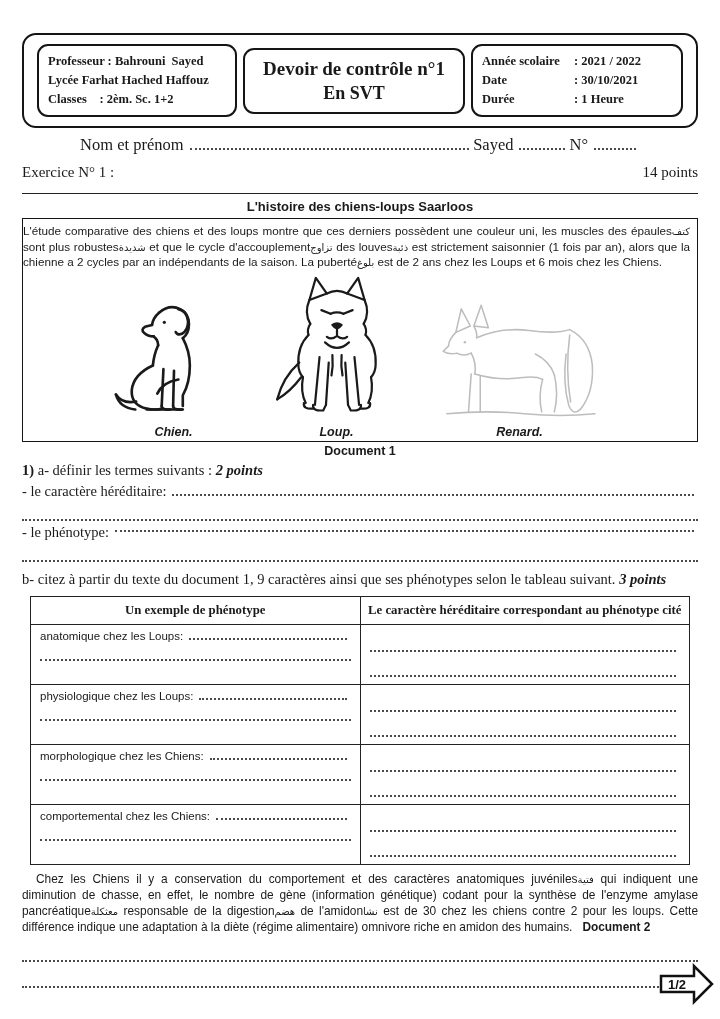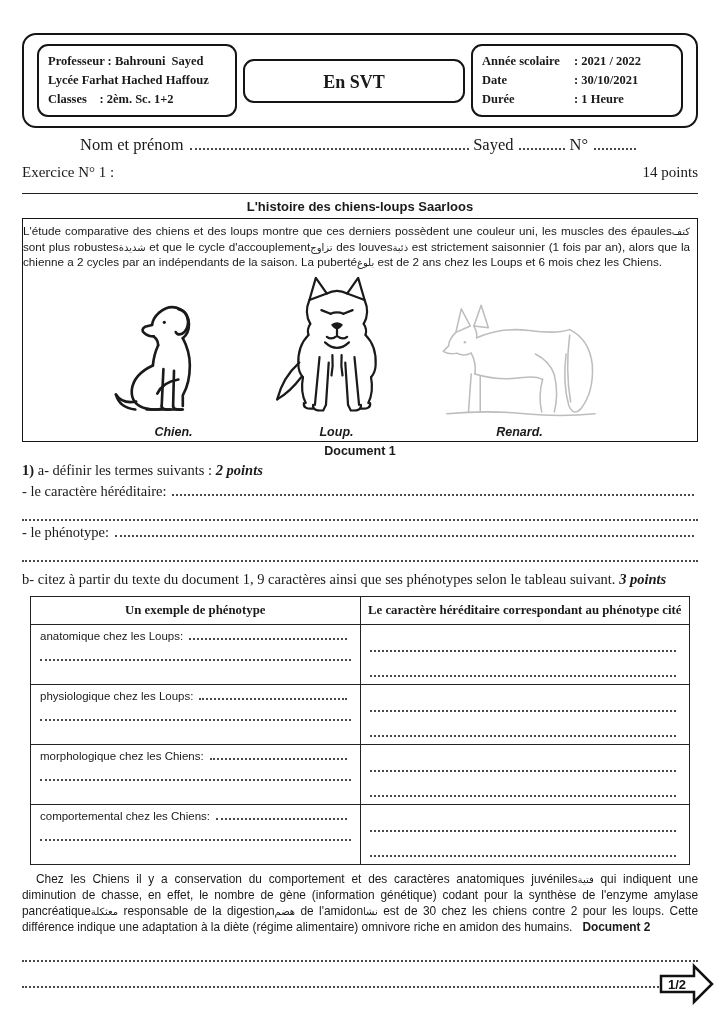--- a/index.html
+++ b/index.html
@@ -87,20 +87,21 @@
 
 <div class="page">
 
   <div class="header-outer">
     <div class="hbox school">
       <div class="school-line">Professeur : Bahrouni  Sayed</div>
       <div class="school-line">Lycée Farhat Hached Haffouz</div>
       <div class="school-line">Classes    : 2èm. Sc. 1+2</div>
     </div>
     <div class="hbox titlebox">
+      <div class="t1">Devoir de contrôle n°1</div>
       <div class="t2">En SVT</div>
     </div>
     <div class="hbox infobox">
       <div class="info-grid">
         <span>Année scolaire</span>
         <span>: 2021 / 2022</span>
         <span>Date</span>
         <span>: 30/10/2021</span>
         <span>Durée</span>
         <span>: 1 Heure</span>
@@ -202,21 +203,21 @@
   <div class="doc-caption">Document 1</div>
 
   <div class="question"><span class="qnum">1)</span><span> a- définir les termes suivants : </span><span class="qpoints">2 points</span></div>
 
   <div class="answer-item">
     <span>- le caractère héréditaire:</span>
     <span class="dotfill"></span>
   </div>
   <div class="dotline"></div>
 
-  <div class="answer-item" style="">
+  <div class="answer-item" style="align-items:center;">
     <span>- le phénotype:</span>
     <span class="dotfill"></span>
   </div>
   <div class="dotline"></div>
 
   <div class="question" style="margin-top:8px;"><span>b- citez à partir du texte du document 1, 9 caractères ainsi que ses phénotypes selon le tableau suivant. </span><span class="qpoints">3 points</span></div>
 
   <table class="phen">
     <thead>
       <tr>

